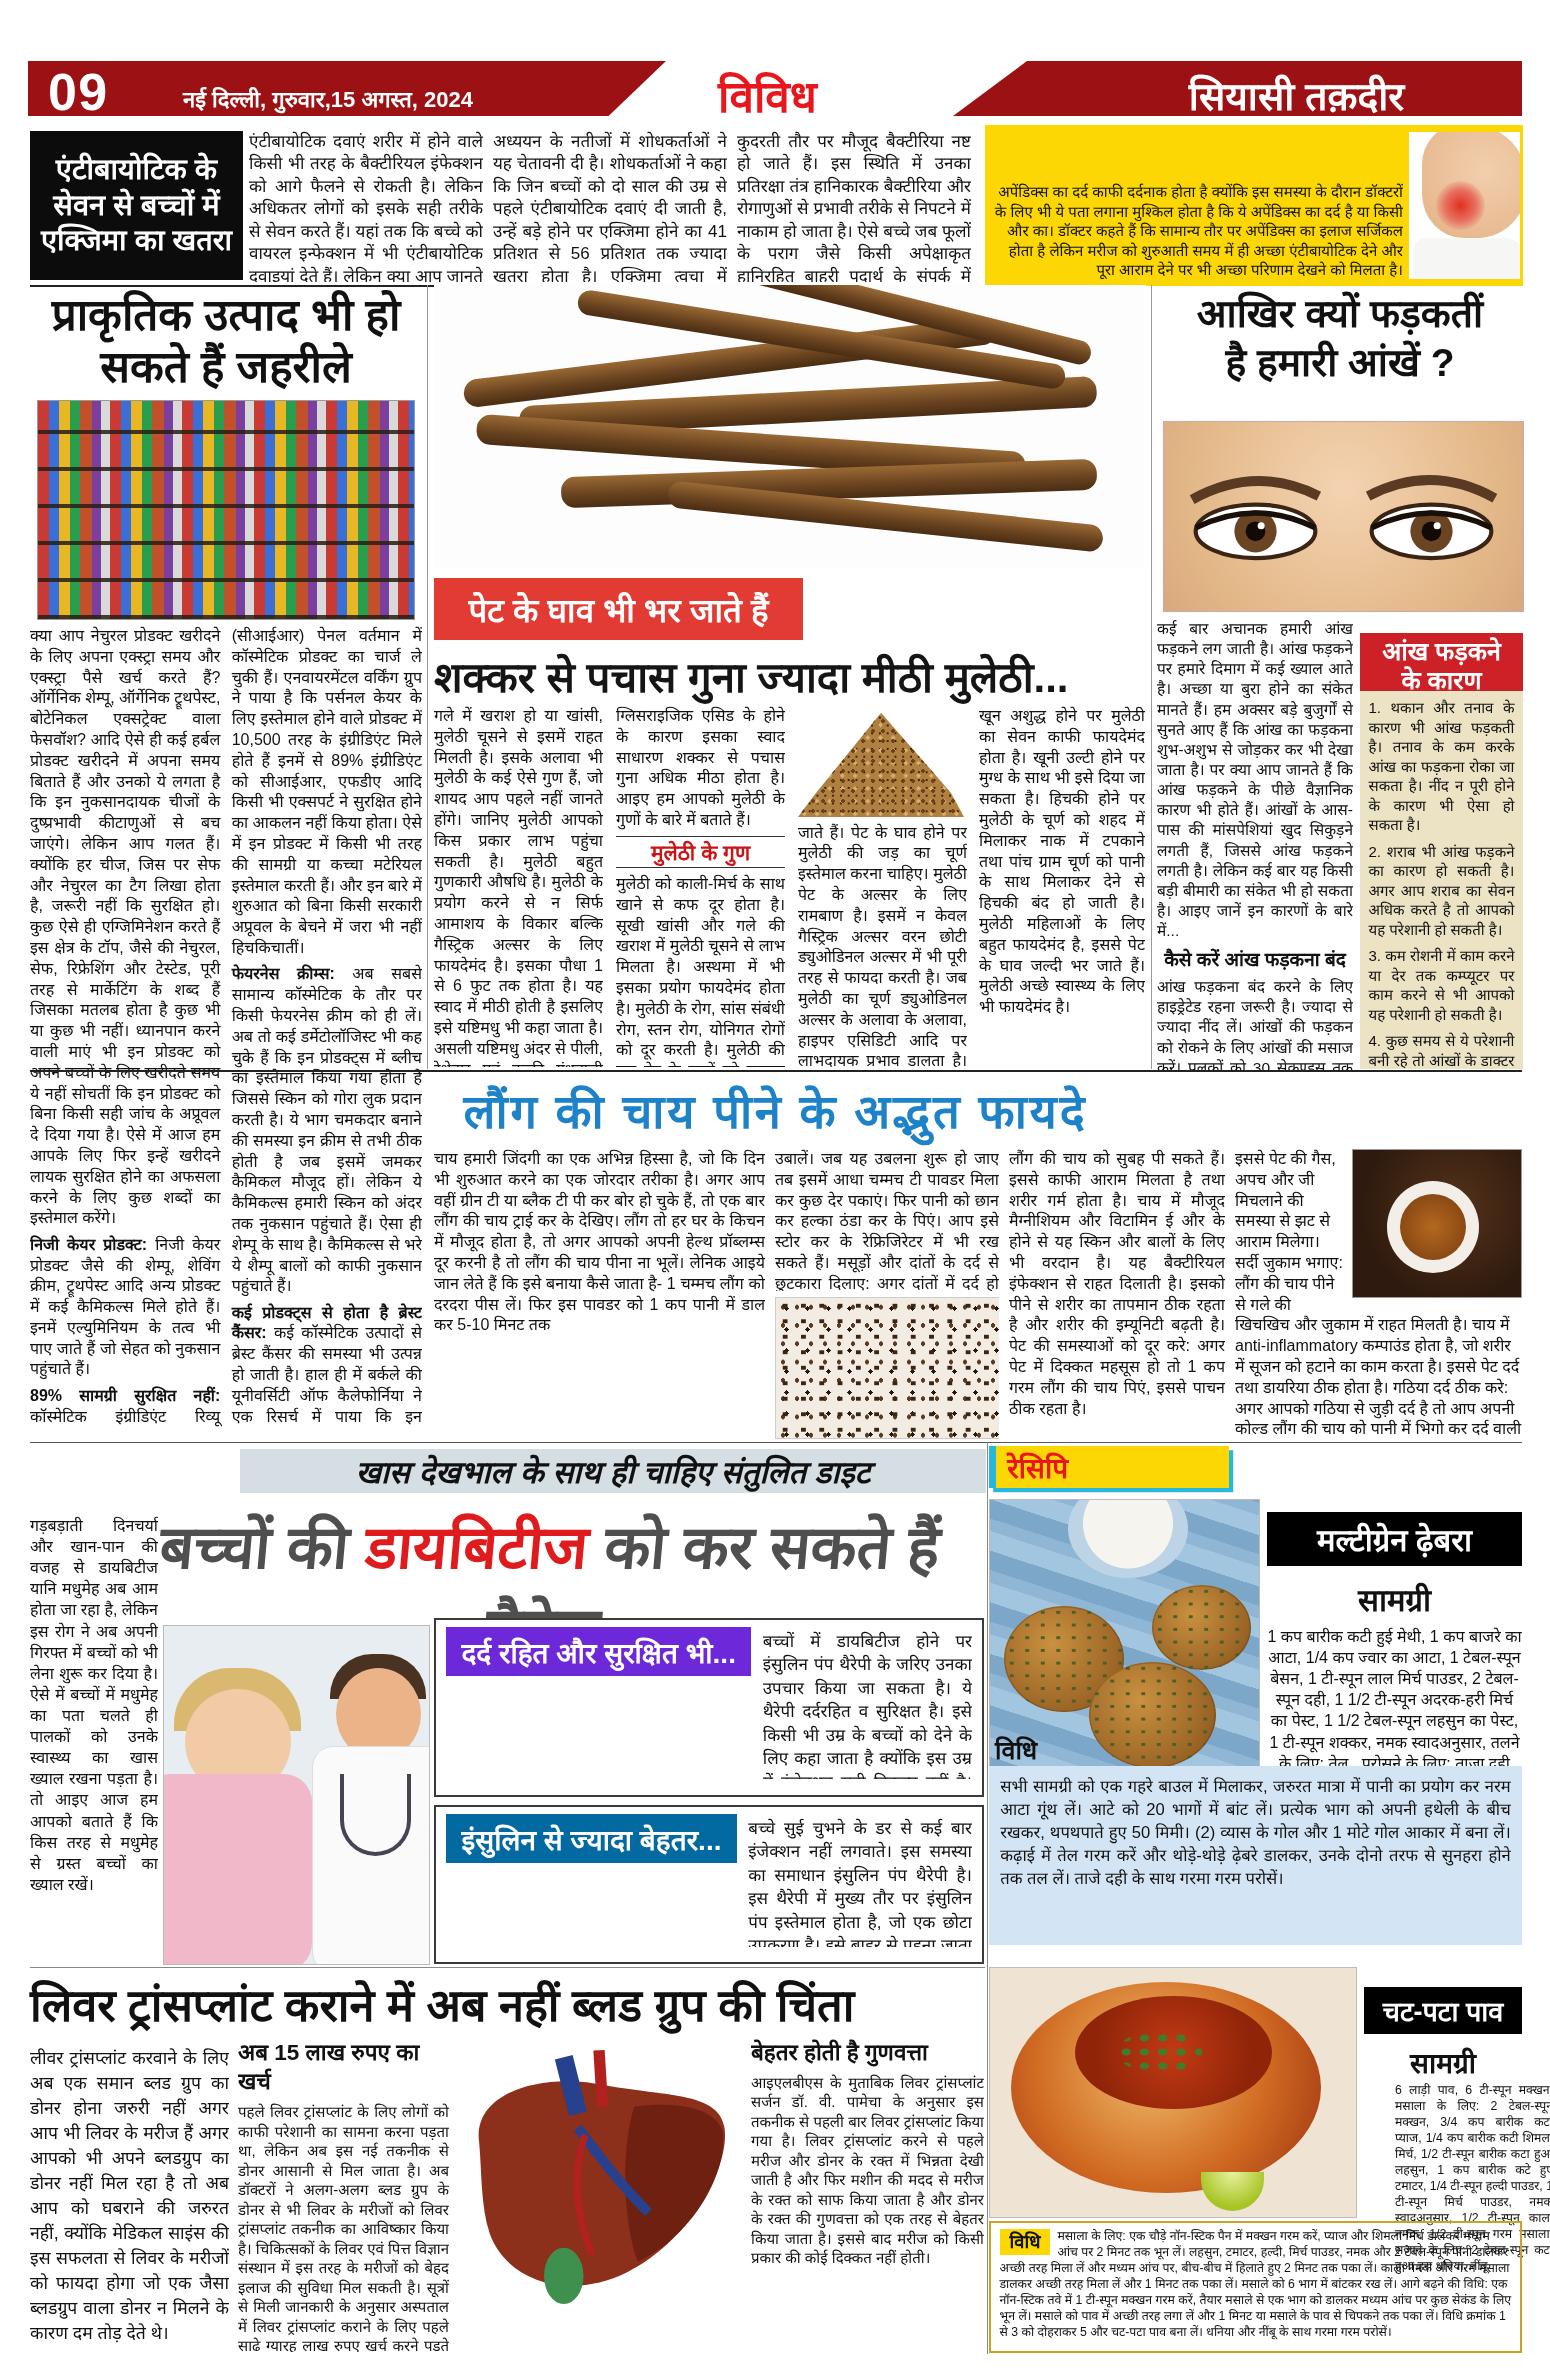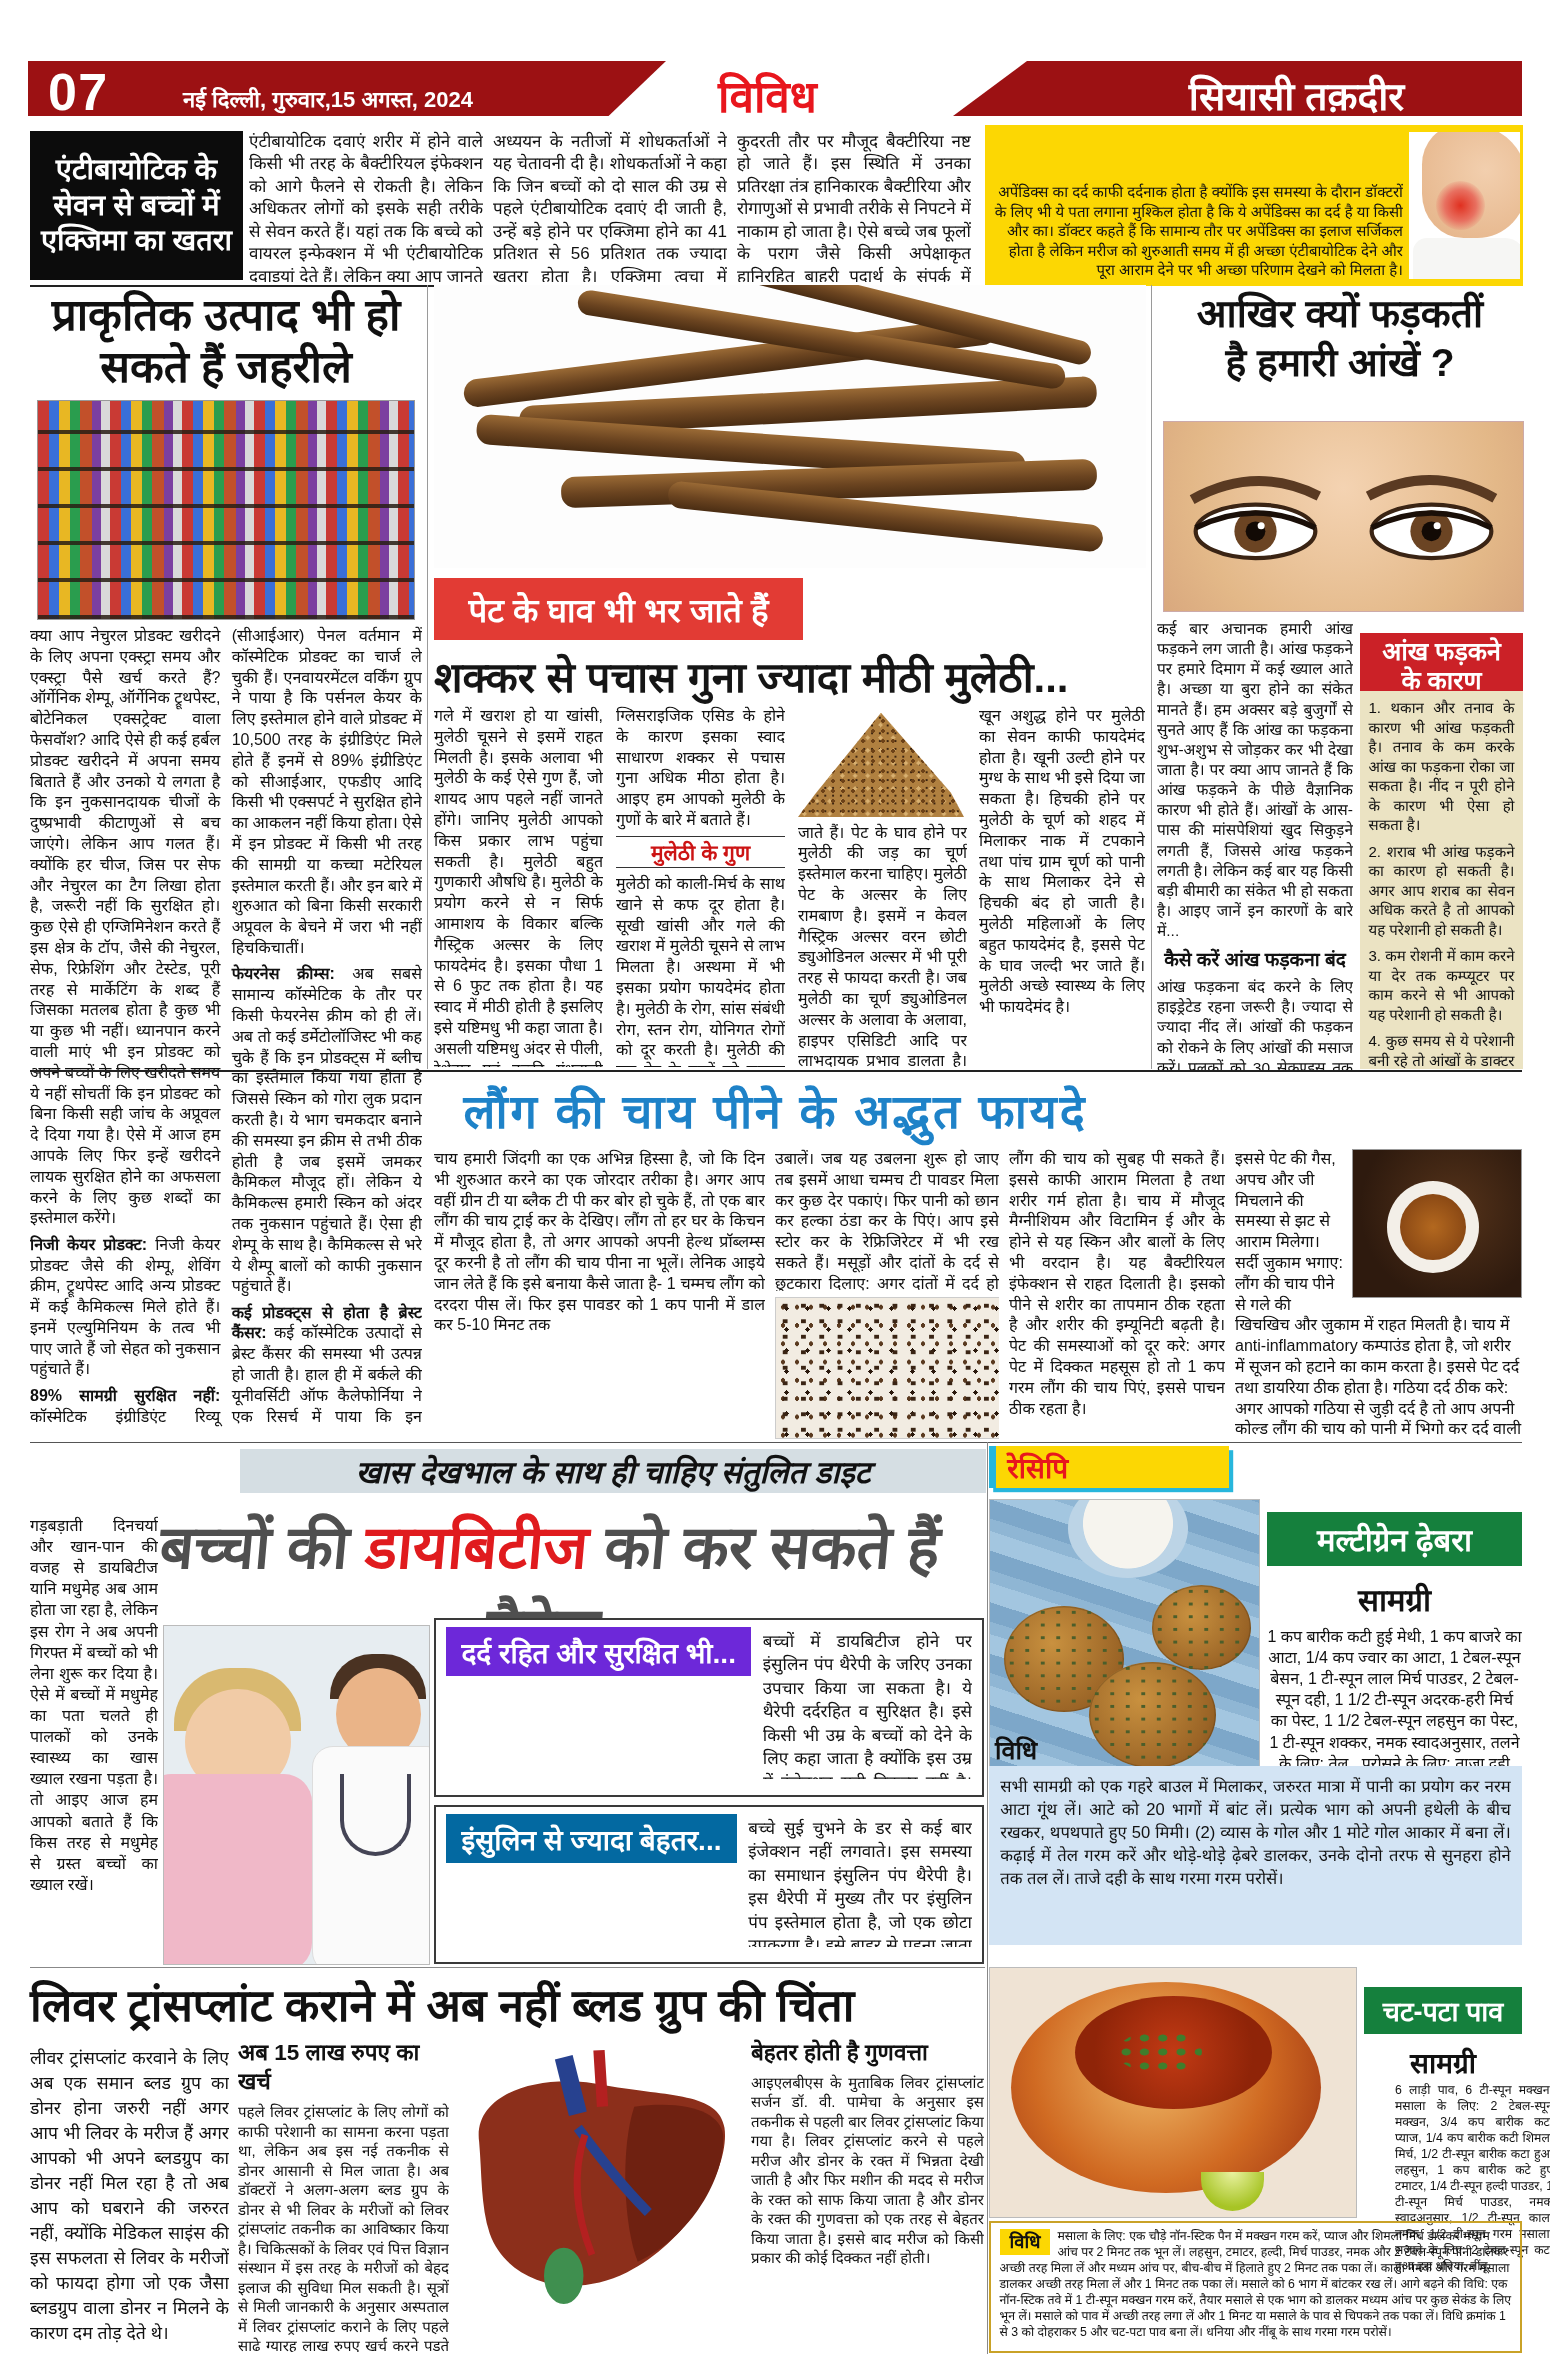--- a/index.html
+++ b/index.html
@@ -123,21 +123,21 @@
     display:flex;align-items:center;font-size:28px;font-weight:bold;color:#e8161d;padding-left:11.3px;box-sizing:border-box;}
   .dhebra{left:989px;top:1499px;width:269px;height:276px;overflow:hidden;border:0.7px solid #bbb;
     background:repeating-linear-gradient(18deg,#7da7c9 0 18.3px,#a3c6e0 18.3px 37px,#8fb6d4 37px 49px);}
   .patty{position:absolute;border-radius:50%;
     background:radial-gradient(circle at 40% 35%,#c9913f,#9a6426 70%,#7a4c1a);
     background-color:#a9722e;box-shadow:inset 0 0 0 1.4px rgba(60,40,10,.25);}
   .patty:after{content:"";position:absolute;inset:0;border-radius:50%;
     background-image:radial-gradient(#4c5e2a 2.1px,transparent 2.1px);background-size:15.5px 12.7px;}
   .bowl{position:absolute;left:78px;top:-21px;width:120px;height:99px;border-radius:50%;
     background:radial-gradient(circle at 50% 45%,#f6f4ee 55%,#bcd4e6 56%);}
-  .rec-head{background:#15803d;color:#fff;display:flex;align-items:center;justify-content:center;font-weight:bold;}
+  .rec-head{background:#000000;color:#fff;display:flex;align-items:center;justify-content:center;font-weight:bold;}
   .r1-head{left:1267px;top:1512px;width:255px;height:54px;font-size:31px;}
   .ing-title{text-align:center;font-weight:bold;font-size:31px;}
   .r1-ing-title{left:1267px;top:1578px;width:255px;}
   .r1-ing{left:1267px;top:1626px;width:255px;height:151px;font-size:16px;line-height:1.32;text-align:center;}
   .vidhi-label{font-weight:bold;font-size:25px;}
   .r1-vidhi-label{left:995px;top:1732px;}
   .method-band{left:989px;top:1766px;width:533px;height:179px;background:#d3e4f4;
     padding:10px 11.3px;box-sizing:border-box;font-size:16.6px;line-height:1.38;}
   .pav{left:989px;top:1967px;width:366px;height:249px;overflow:hidden;border:0.7px solid #bbb;background:#efe3d4;}
   .pav-blob{position:absolute;border-radius:50%;}
@@ -147,21 +147,21 @@
   .r2-method{left:989px;top:2221px;width:533px;height:132px;border:2.1px solid #c9a227;
     padding:5.6px 8.5px;box-sizing:border-box;font-size:12.3px;line-height:1.3;}
   .r2-chip{float:left;background:#fcd703;font-weight:bold;font-size:18.3px;padding:1.4px 10px;margin:0 7px 1.4px 0;}
 </style>
 </head>
 <body>
 
 <div id="page">
 
   <div class="abs mast-left"></div>
-  <div class="abs pagenum">07</div>
+  <div class="abs pagenum">09</div>
   <div class="abs dateline">नई दिल्ली, गुरुवार,15 अगस्त, 2024</div>
   <div class="abs section-title">विविध</div>
   <div class="abs mast-right"></div>
   <div class="abs mast-right-label">सियासी तक़दीर</div>
 
   <div class="abs eczema-box">एंटीबायोटिक के सेवन से बच्चों में एक्जिमा का खतरा</div>
   <div class="abs top-col just ovh" style="left:249px;">एंटीबायोटिक दवाएं शरीर में होने वाले किसी भी तरह के बैक्टीरियल इंफेक्शन को आगे फैलने से रोकती है। लेकिन अधिकतर लोगों को इसके सही तरीके से सेवन करते हैं। यहां तक कि बच्चे को वायरल इन्फेक्शन में भी एंटीबायोटिक दवाइयां देते हैं। लेकिन क्या आप जानते हैं कि छोटे बच्चों को एंटीबायोटिक देने से आगे चलकर उनमें एक्जिमा होने का खतरा बढ़ सकता है। एक</div>
   <div class="abs top-col just ovh" style="left:493px;">अध्ययन के नतीजों में शोधकर्ताओं ने यह चेतावनी दी है। शोधकर्ताओं ने कहा कि जिन बच्चों को दो साल की उम्र से पहले एंटीबायोटिक दवाएं दी जाती है, उन्हें बड़े होने पर एक्जिमा होने का 41 प्रतिशत से 56 प्रतिशत तक ज्यादा खतरा होता है। एक्जिमा त्वचा में दर्दयुक्त एलर्जी से जुड़ी बीमारी है। शोधकर्ताओं का मानना है कि बच्चों को काफी कम उम्र में एंटीबायोटिक देने से उनके पेट में</div>
   <div class="abs top-col just ovh" style="left:737px;">कुदरती तौर पर मौजूद बैक्टीरिया नष्ट हो जाते हैं। इस स्थिति में उनका प्रतिरक्षा तंत्र हानिकारक बैक्टीरिया और रोगाणुओं से प्रभावी तरीके से निपटने में नाकाम हो जाता है। ऐसे बच्चे जब फूलों के पराग जैसे किसी अपेक्षाकृत हानिरहित बाहरी पदार्थ के संपर्क में आते हैं, तब उनका प्रतिरक्षा तंत्र अत्यधिक प्रतिक्रिया व्यक्त करता है, जिससे एलर्जी शुरू हो जाती है।</div>
 

